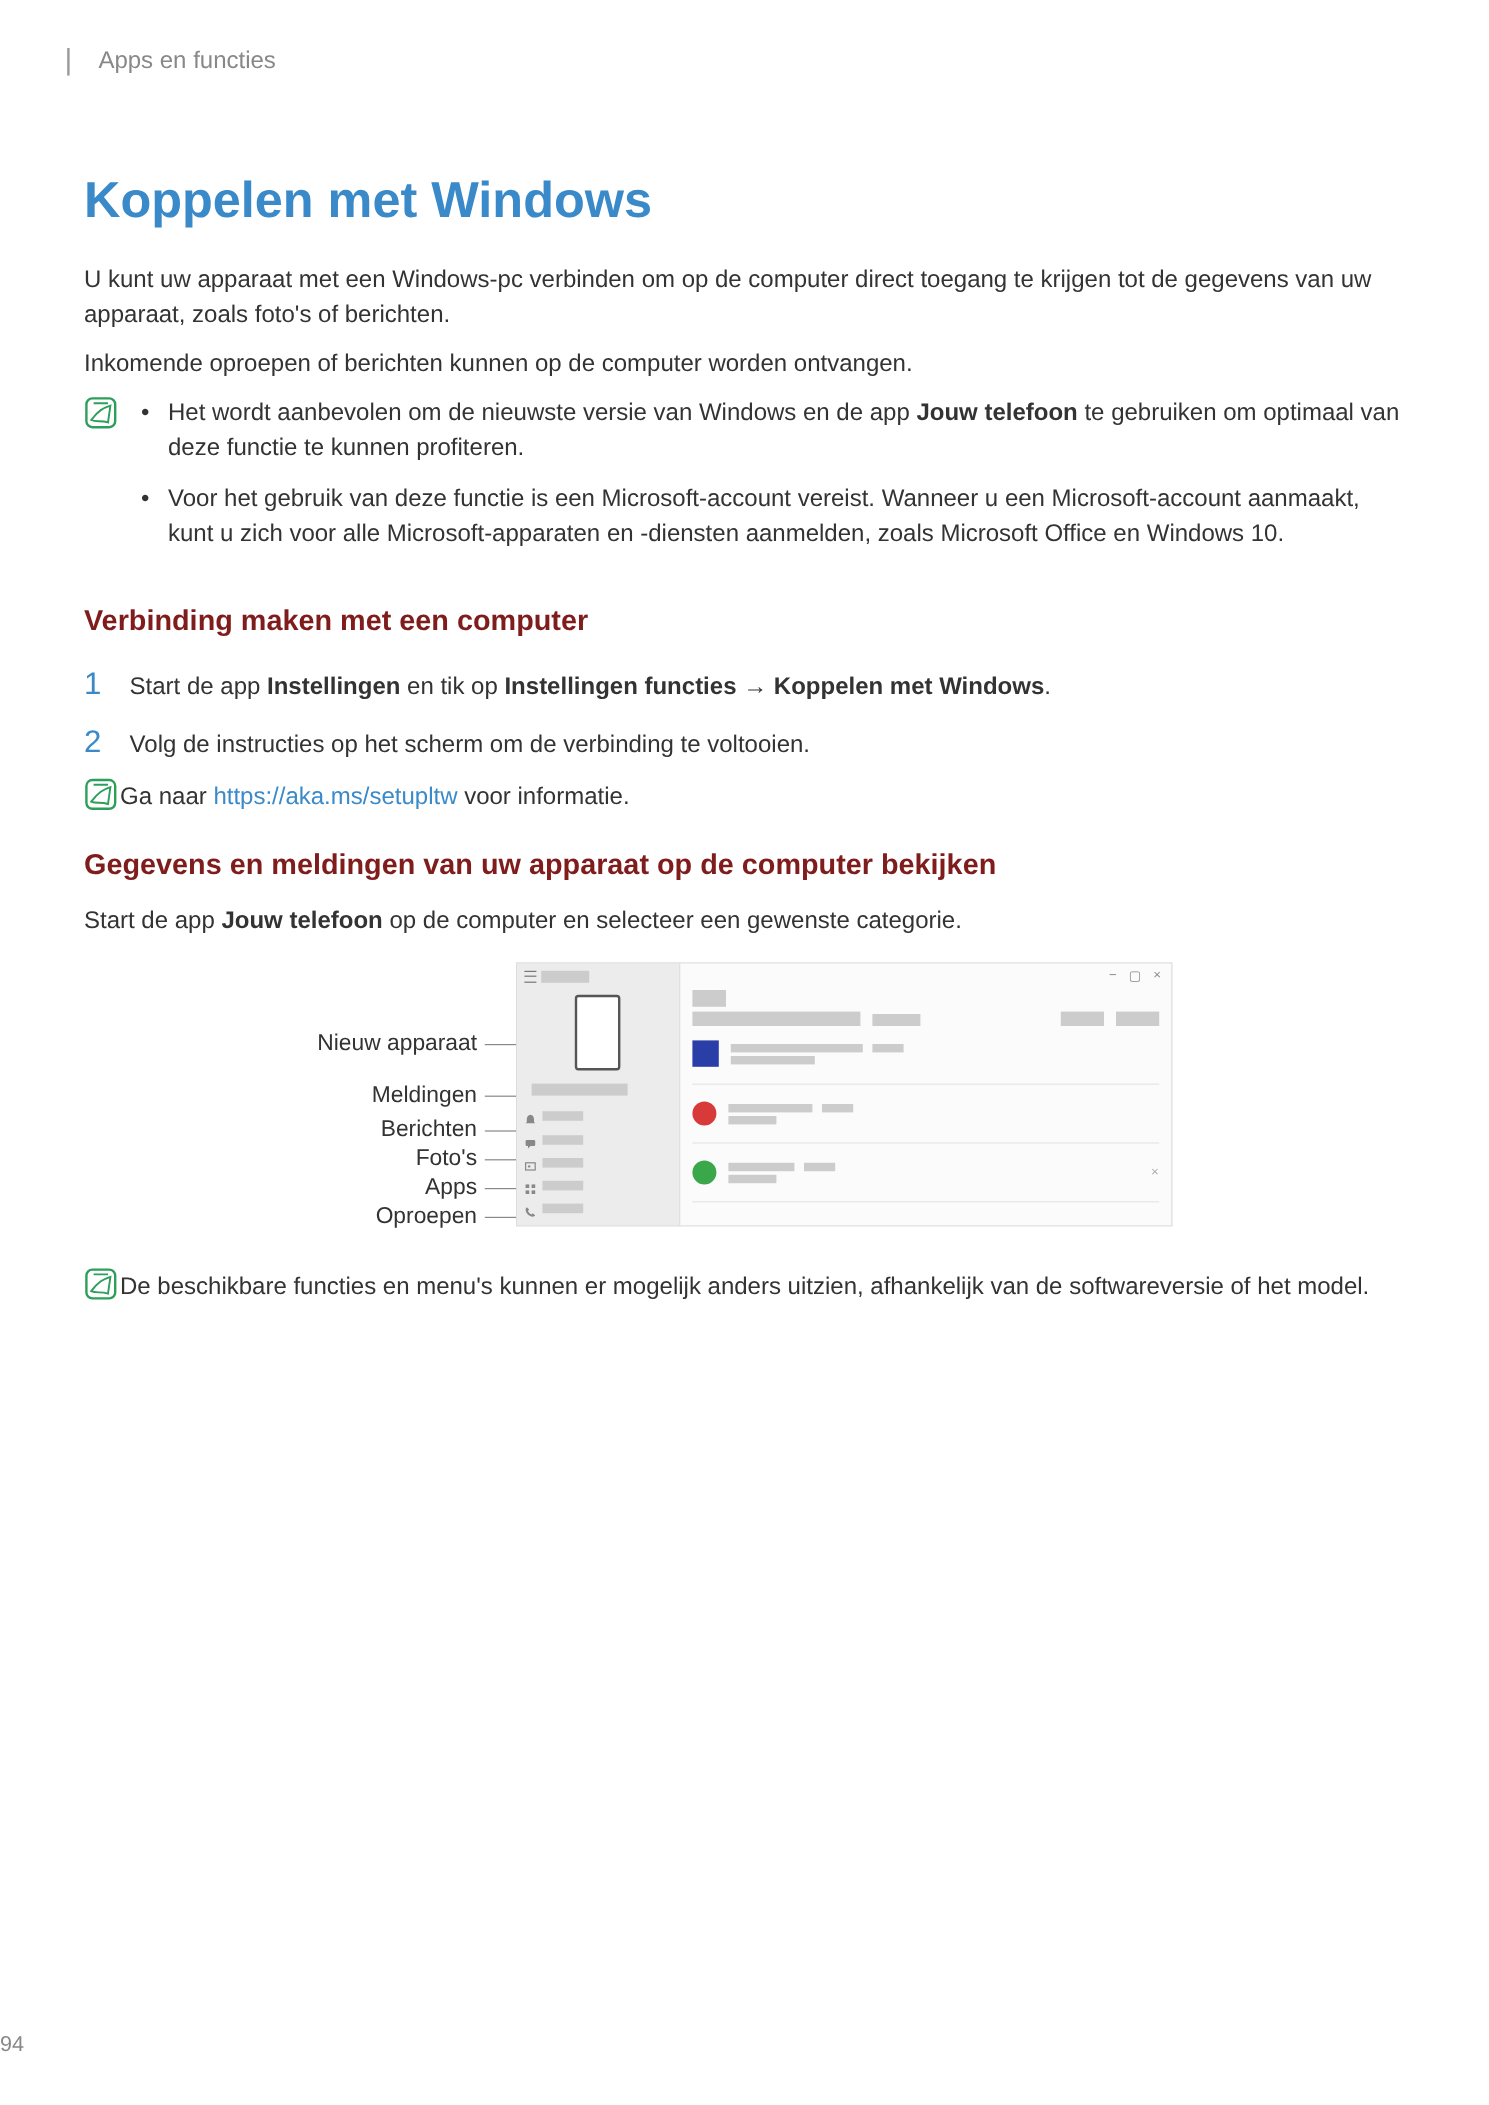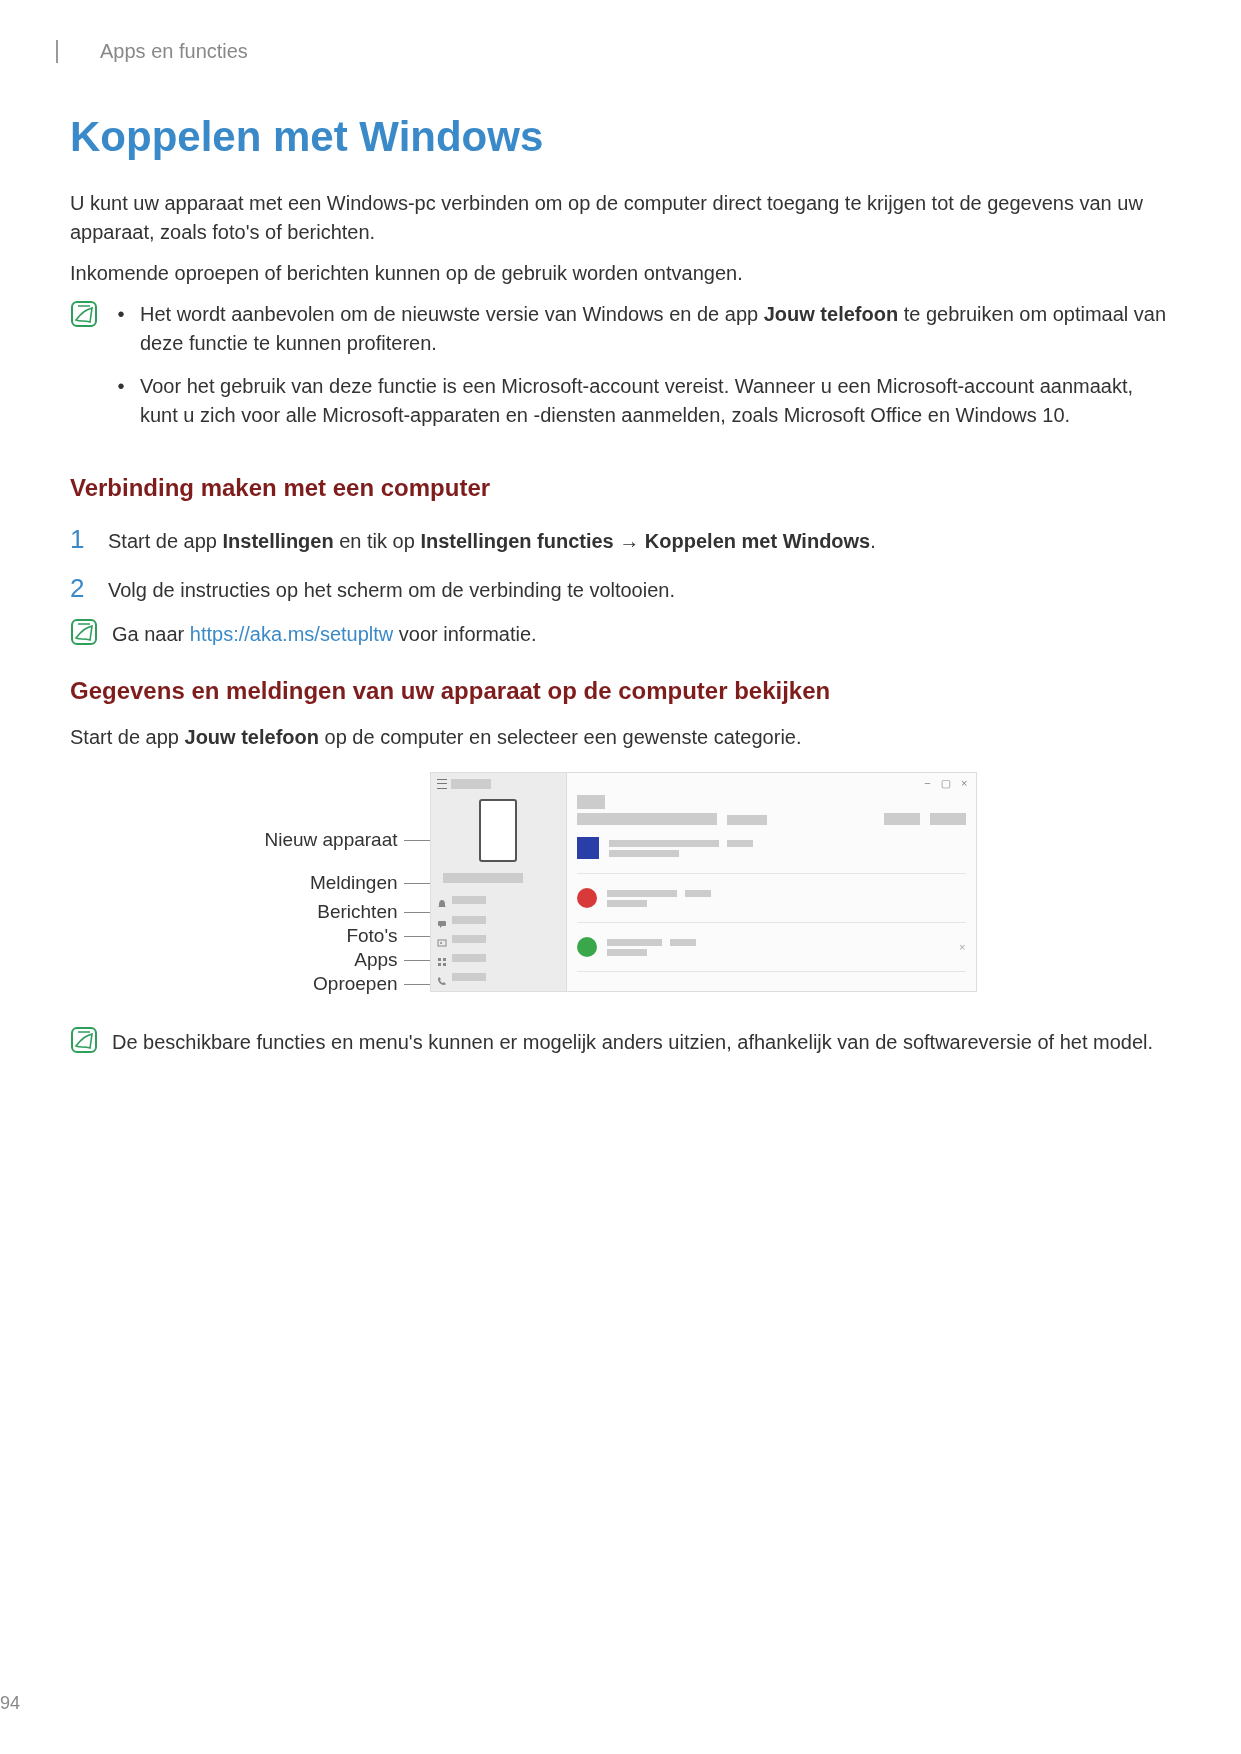--- a/index.html
+++ b/index.html
@@ -11,22 +11,22 @@
     width: 1241px;
   }
   .page {
     padding: 40px 70px 40px 70px;
     box-sizing: border-box;
     position: relative;
     min-height: 1754px;
   }
   .header-bar {
     border-left: 2px solid #999;
-    padding-left: 42px;
-    margin-bottom: 50px;
+    padding-left: 24px;
+    margin-bottom: 80px;
     margin-left: -14px;
   }
   .header-text {
     color: #888;
     font-size: 20px;
   }
   h1.title {
     color: #3a8ac9;
     font-size: 42px;
     font-weight: bold;
@@ -38,21 +38,21 @@
     color: #333;
     margin: 0 0 12px 0;
   }
   .note-block {
     display: flex;
     gap: 18px;
     margin: 12px 0 30px 0;
   }
   .note-block-small {
     display: flex;
-    gap: 14px;
+    gap: 2px;
     align-items: flex-start;
     margin: 8px 0 8px 0;
   }
   .note-icon {
     flex: 0 0 28px;
     height: 28px;
   }
   .note-icon svg { width: 28px; height: 28px; }
   .bullets {
     flex: 1;
@@ -173,21 +173,21 @@
 
 <div class="page">
 
   <div class="header-bar">
     <span class="header-text">Apps en functies</span>
   </div>
 
   <h1 class="title">Koppelen met Windows</h1>
 
   <p class="body">U kunt uw apparaat met een Windows-pc verbinden om op de computer direct toegang te krijgen tot de gegevens van uw apparaat, zoals foto's of berichten.</p>
-  <p class="body">Inkomende oproepen of berichten kunnen op de gebruik worden ontvangen.</p>
+  <p class="body">Inkomende oproepen of berichten kunnen op de computer worden ontvangen.</p>
 
   <div class="note-block">
     <div class="note-icon">
       <svg viewBox="0 0 28 28">
           <rect x="2" y="2" width="24" height="24" rx="5" fill="none" stroke="#2e9e5b" stroke-width="2"></rect>
           <path d="M8 6 L20 6 M6 20 C12 12 16 10 22 8 L20 22 C14 20 10 22 6 20 Z" fill="none" stroke="#2e9e5b" stroke-width="1.6"></path>
         </svg>
     </div>
     <div class="bullets">
       <div class="bullet-row">

